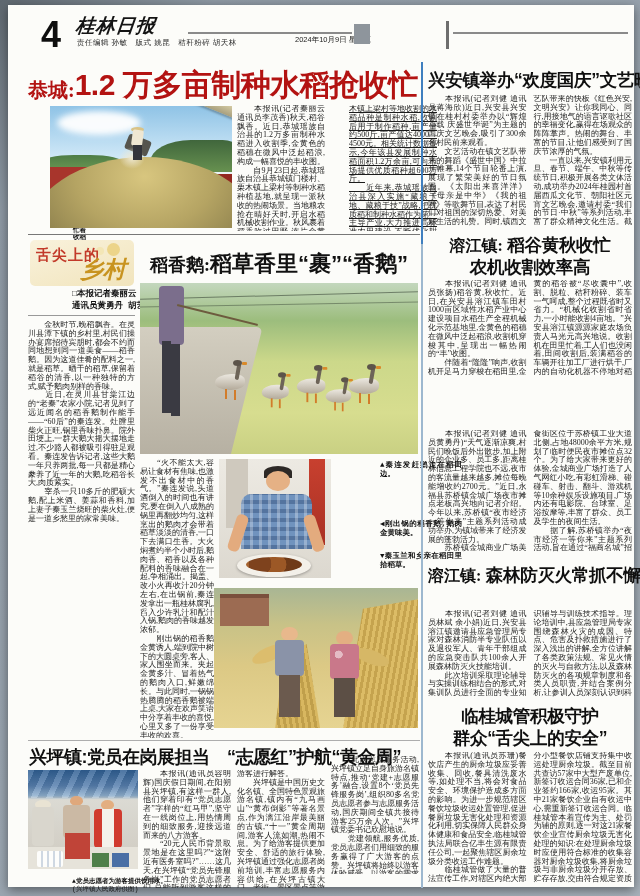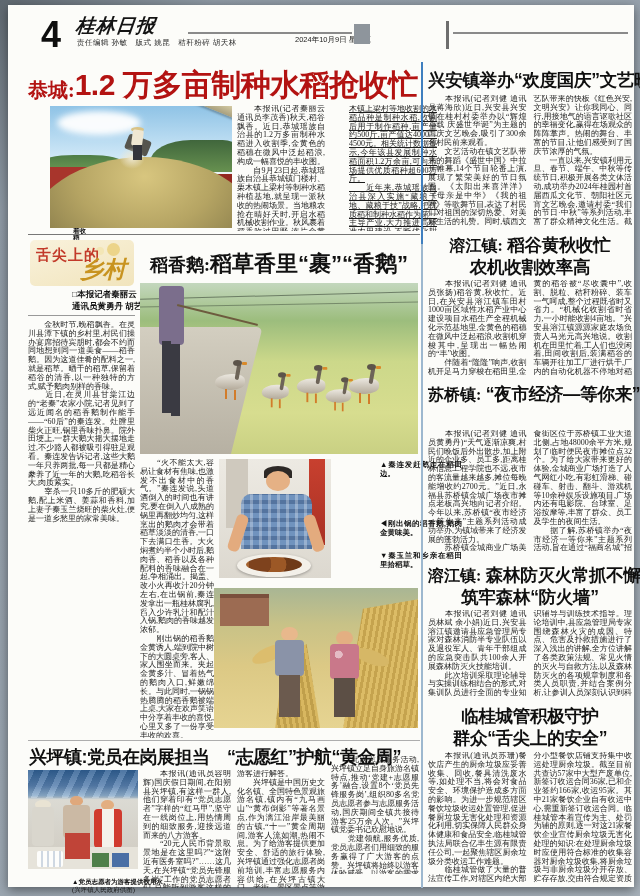--- a/index.html
+++ b/index.html
@@ -4,21 +4,21 @@
 <style>
   html,body{margin:0;padding:0;}
   body{background:#8e99a4;font-family:"Liberation Sans","DejaVu Sans",sans-serif;}
   .screen{position:relative;width:640px;height:896px;overflow:hidden;
     background:linear-gradient(135deg,#5f6870 0%,#8e99a4 14%,#9aa5b0 55%,#a7b1ba 100%);}
   .page{position:absolute;left:8px;top:5px;width:626px;height:882px;background:#fcfcf9;
     box-shadow:0 3px 10px rgba(0,0,0,.45);}
   .abs{position:absolute;}
   .bodytxt{font-family:"Liberation Serif","DejaVu Serif",serif;font-size:8px;line-height:8.8px;
     color:#1c1c1c;text-align:justify;white-space:pre-line;overflow:hidden;}
-  .cap{font-family:Liberation Serif, serif;font-weight:bold;font-size:7.5px;
+  .cap{font-family:Liberation Mono, monospace;font-weight:bold;font-size:7.5px;
     line-height:8.6px;color:#111;text-align:justify;white-space:pre-line;padding-left:44px;}
   .twocol{column-count:2;column-gap:7px;}
   
   .pagenum{font-size:36px;font-weight:900;color:#0e0e0e;line-height:1;}
   .paperlogo{font-family:"Liberation Serif","DejaVu Serif",serif;font-weight:bold;font-style:italic;
     font-size:19px;color:#141414;letter-spacing:1px;transform:skewX(-6deg);}
   .staff{font-size:7.5px;color:#2a2a2a;letter-spacing:.5px;}
   .dateline{font-size:7.5px;color:#222;}
   .sectiontitle{font-size:25px;font-weight:900;color:#0d0d0d;letter-spacing:2px;}
   .rule{background:#8a8a8a;}
@@ -315,36 +315,29 @@
     <span class="pre">溶江镇:</span>
     <span class="main">稻谷黄秋收忙</span>
   </div>
   <div class="abs r-title" style="left:428px;top:255px;">
     <span class="main">农机收割效率高</span>
   </div>
   <div class="abs bodytxt twocol" style="left:428px;top:280px;width:204px;height:104px;">　　本报讯(记者刘健 通讯员张扬)稻谷黄,秋收忙。近日,在兴安县溶江镇车田村1000亩区域性水稻产业中心建设项目水稻生产全程机械化示范基地里,金黄色的稻穗在微风中泛起稻浪,收割机穿梭其中,呈现出一幅热闹的“丰”收图。
 　　伴随着“隆隆”响声,收割机开足马力穿梭在稻田里,金黄的稻谷被“尽收囊中”,收割、脱粒、秸秆粉碎、装车一气呵成,整个过程既省时又省力。“机械化收割省时省力,一小时能收割4亩地。”兴安县溶江镇源源家庭农场负责人马光元高兴地说。收割机在田里忙着,工人们也没闲着,田间收割后,装满稻谷的车辆开往加工厂进行烘干,厂内的自动化机器不停地对稻谷进行最后的加工。“我们的米不愁销路,绿色健康,主要销往广东、湖南等地方。”马光元介绍。
 　　近年来,溶江镇立足资源禀赋,通过“党支部+公司+合作社+农户”模式,采取机械化集中育秧、机械化插秧、无人机施洒生物防治、机械化收割、机械化加工,实现农机服务的规模化种植和标准化生产。今年,溶江镇种植水稻10564.47亩,预计产量达1162.09万斤,产值达1754.76万元。</div>
 
-  <div class="abs r-title" style="left:428px;top:382px;">
-    <span class="pre">苏桥镇:</span>
-    <span class="main">“夜市经济—等你来”</span>
-  </div>
   <div class="abs bodytxt twocol" style="left:428px;top:430px;width:204px;height:130px;">　　本报讯(记者刘健 通讯员黄勇丹)“天气逐渐凉爽,村民们晚饭后外出散步,加上附近的企业多、员工多,距离桂林信息工程学院也不远,夜市的客流量越来越多,摊位每晚能增收约2700元。”近日,永福县苏桥镇金城广场夜市摊点老板高兴地向记者介绍。今年以来,苏桥镇“夜市经济一等你来”主题系列活动成功举办,为镇域带来了经济发展的蓬勃活力。
 　　苏桥镇金城商业广场美食街区位于苏桥镇工业大道北侧,占地48000余平方米,规划了临时便民夜市摊位点32个。为了给大家带来更好的体验,金城商业广场打造了人气网红小吃,有彩虹滑梯、碰碰车、射击、翻斗、游戏机等10余种娱乐设施项目,广场内还有电影院、台球室、足浴按摩等,丰富了群众、员工及学生的夜间生活。
 　　据了解,苏桥镇举办“夜市经济一等你来”主题系列活动,旨在通过“福商名城”招商行动,不断充实、壮大以苏桥镇金城商业广场为中心,辐射苏桥至大溪河桥头一带的夜市经济集聚街区,为企业员工、大学生、村民提供一个集“食、游、购、住、休、娱、演”于一体的休闲活动场所,进一步让苏桥的夜晚“亮”起来,让企业员工“嗨”起来,让居民生活“乐”起来,聚力打造金城商业广场夜市消费中心。
 　　“夜市经济”成为拉动苏桥镇经济增长的新引擎。苏桥镇党委书记介绍,苏桥镇将持续开展“夜市经济一等你来”主题系列活动至年底,不断创新活动的模式,在促消费、聚人气、稳就业上下功夫,传导群众经济活动,推动“美丽乡村”向“美丽经济”转变。</div>
 
   <div class="abs r-title" style="left:428px;top:563px;">
     <span class="pre">溶江镇:</span>
     <span class="main">森林防灭火常抓不懈</span>
   </div>
-  <div class="abs r-title" style="left:428px;top:585px;">
-    <span class="main">筑牢森林“防火墙”</span>
-  </div>
   <div class="abs bodytxt twocol" style="left:428px;top:610px;width:204px;height:90px;">　　本报讯(记者刘健 通讯员林斌 余小娟)近日,兴安县溶江镇邀请县应急管理局专家对森林消防半专业队伍以及退役军人、青年干部组成的应急突击队共100余人开展森林防灭火技能培训。
 　　此次培训采取理论辅导与实操训练相结合的形式,对集训队员进行全面的专业知识辅导与训练技术指导。理论培训中,县应急管理局专家围绕森林火灾的成因、特点、危害及扑救措施进行了深入浅出的讲解,全方位讲解了各类政策法规、常见火情的灭火与自救方法,以及森林防灭火的各项规章制度和各类人员职责,并结合案例分析,让参训人员深刻认识到科学防火、快速响应的重要性。
 　　此次,由一批转业退役军人组成的“森林防灭火突击队”今年在溶江镇正式成立,这支队伍由政府部门37名在职工作人员组成,他们曾是保家卫国的钢铁长城,如今,他们将这份忠诚与勇敢转化为守护绿水青山的坚定力量。“森林防灭火突击队”的成立,不仅增强了溶江镇森林防火能力,更彰显了退役军人在地方建设中的重要作用。</div>
 
   <div class="abs r-title" style="left:428px;top:704px;">
     <span class="main">临桂城管积极守护</span>
   </div>
   <div class="abs r-title" style="left:428px;top:726px;">
     <span class="main">群众“舌尖上的安全”</span>
   </div>

